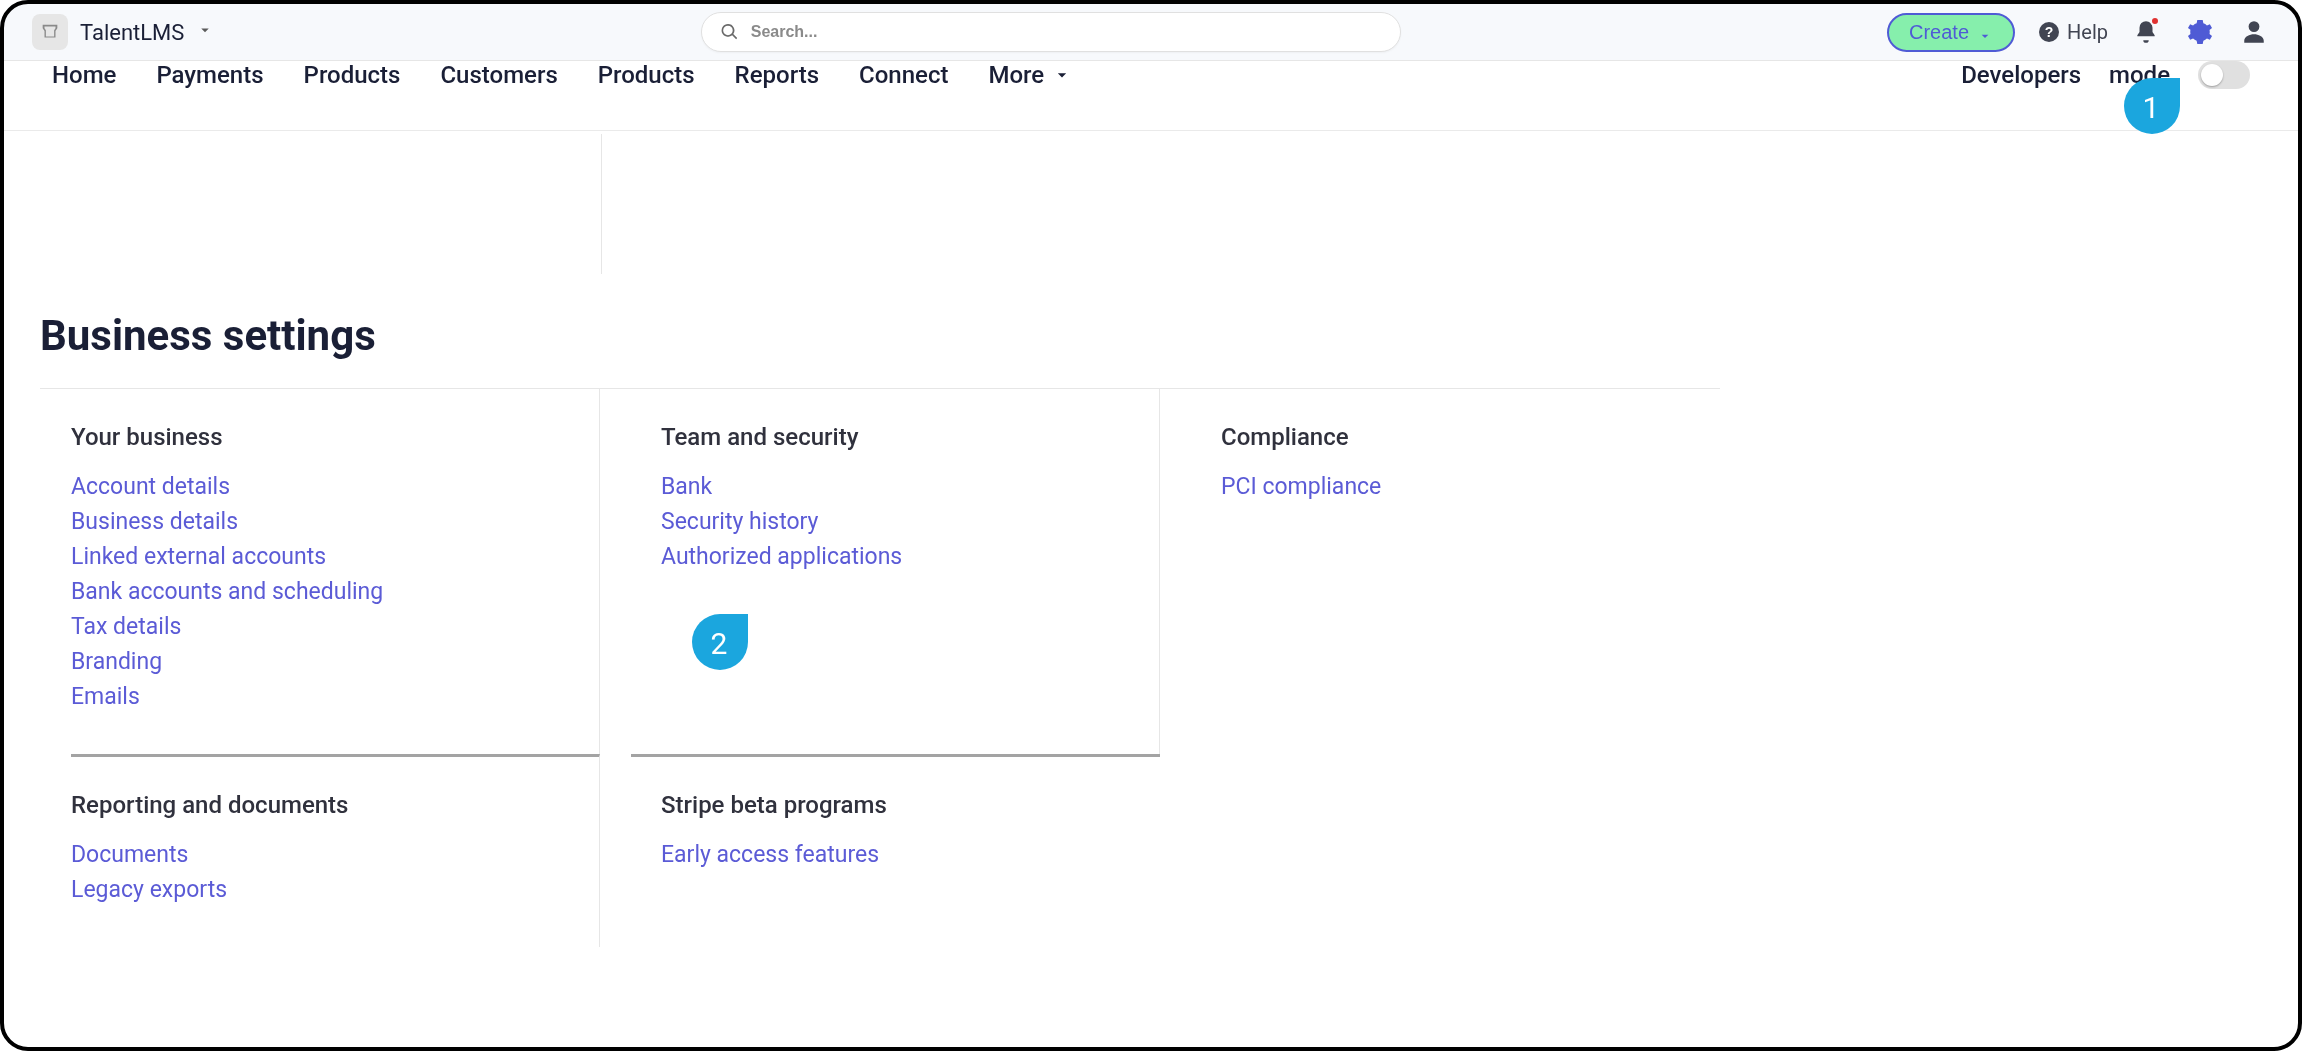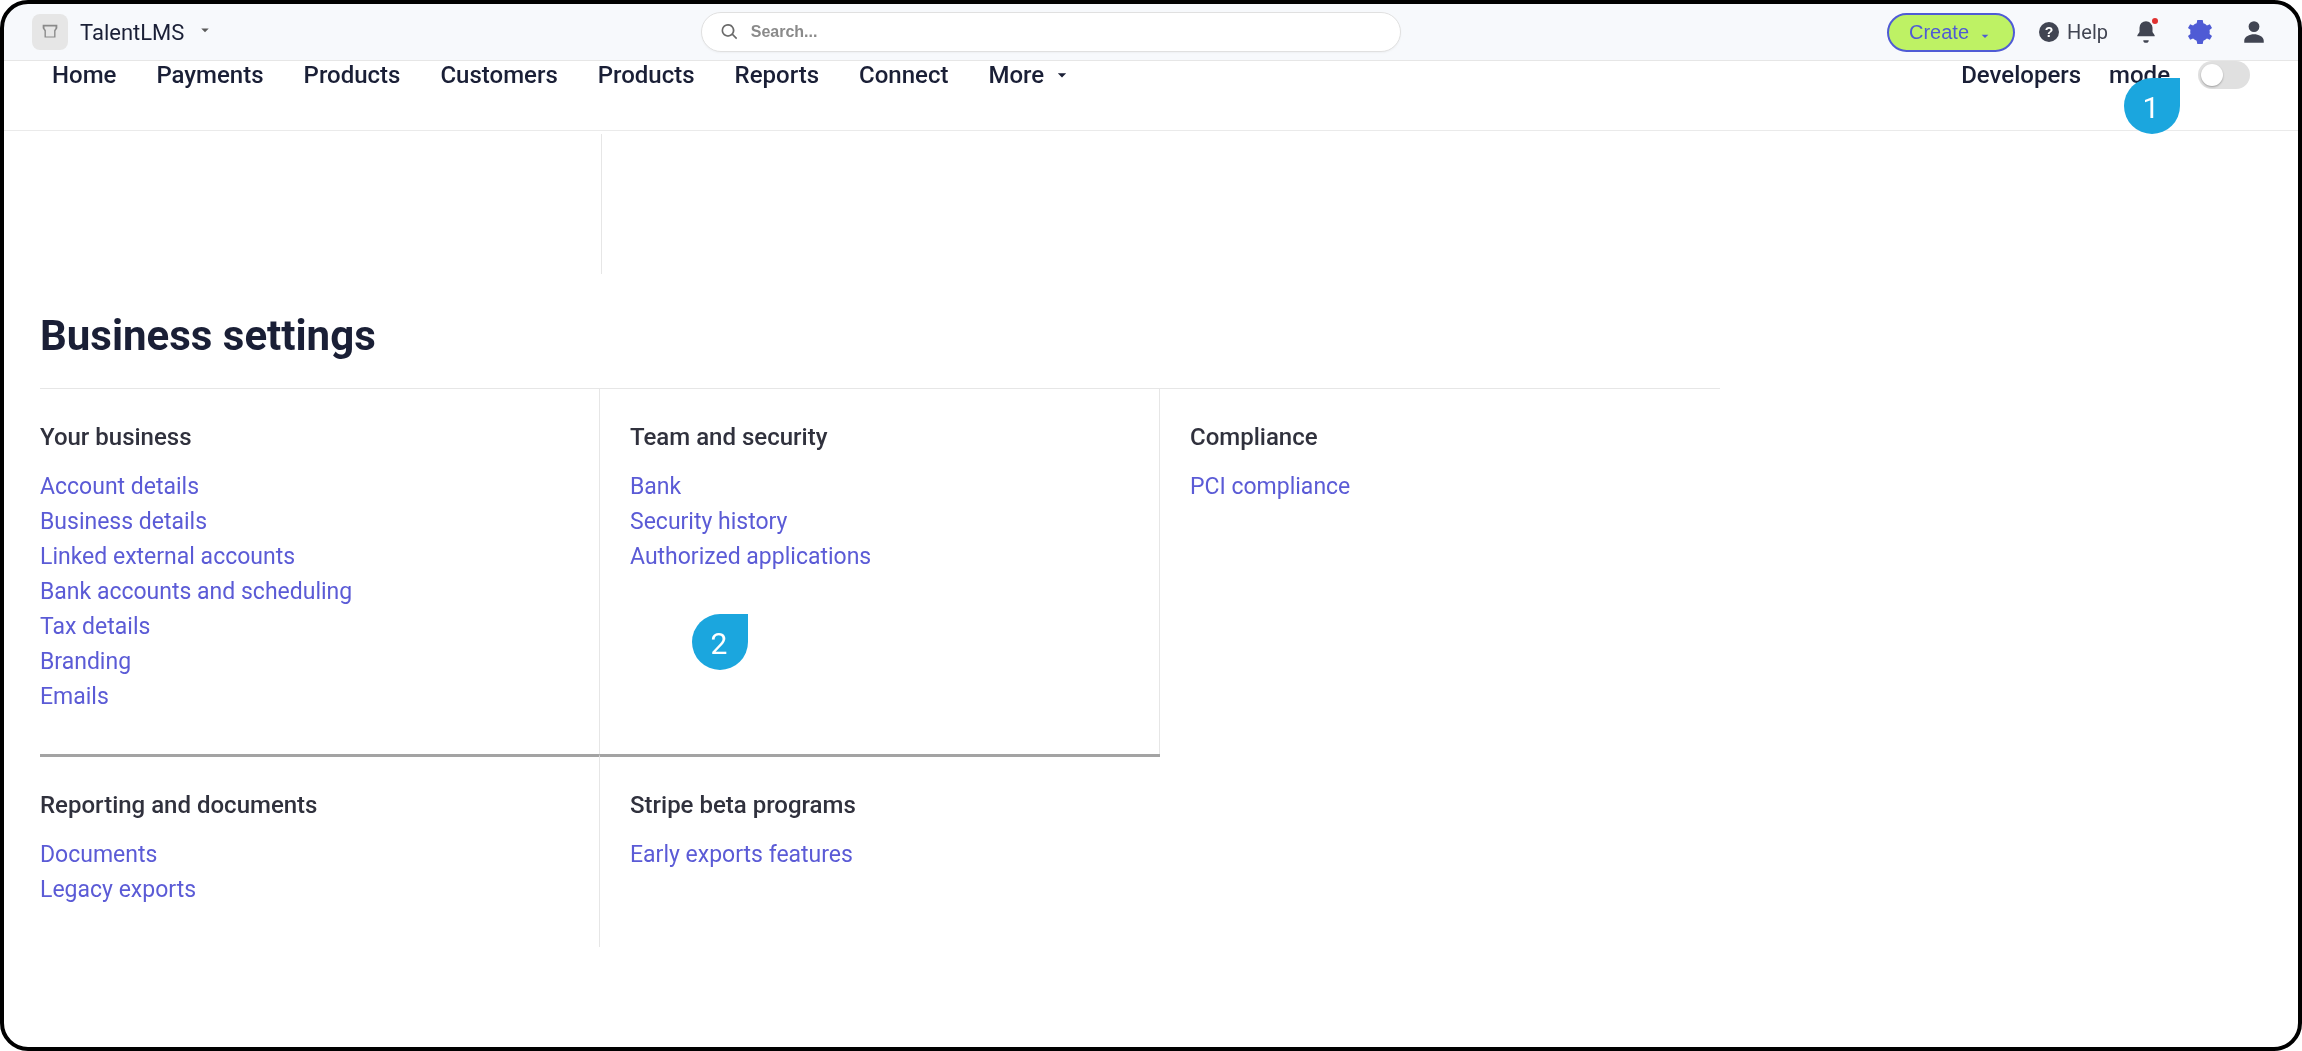--- a/index.html
+++ b/index.html
@@ -68,21 +68,21 @@
   .search svg { width: 20px; height: 20px; fill: #6a6a6a; }
   .search input {
     border: none; outline: none; background: transparent;
     font-size: 16px; color: #333; width: 100%; font-weight: bold;
   }
   .search input::placeholder { color: #8a8a8a; }
   .top-right { display:flex; align-items:center; gap: 22px; }
   .create-btn {
     border: 2px solid #4f5bd5;
     color: #4f5bd5;
-    background: #bef264;
+    background: #86efac;
     border-radius: 22px;
     padding: 6px 20px;
     font-size: 20px;
     font-weight: 500;
     display:flex; align-items:flex-end; gap:8px;
   }
   .help { display:flex; align-items:center; gap:6px; color:#414552; font-size:20px; }
   .icon-btn { width:32px; height:32px; display:flex; align-items:center; justify-content:center; color:#414552; position:relative; }
   .icon-btn svg { width:26px; height:26px; fill: currentColor; }
   .notif-dot { position:absolute; top:0; right:2px; width:10px; height:10px; background:#e03131; border-radius:50%; border:2px solid #f7f9fc; }
@@ -121,20 +121,21 @@
   .page-title { font-size: 42px; font-weight: 700; color:#1a1f36; margin-top: 180px; margin-bottom: 28px; }
   .grid {
     display:grid;
     grid-template-columns: 560px 560px 560px;
     border-top:1px solid #e6e6e6;
     width: 1680px;
   }
   .cell {
     padding: 34px 30px 44px 0;
     border-right:1px solid #e6e6e6;
+    margin-left:31px;
   }
   .cell:nth-child(3n) { border-right:none; }
   .cell.row2 { border-top:3px solid #a3a3a3; }
   .cell.noright { border-right:none; }
   .cell2, .cell3 { padding-left: 30px; }
   .cell-title { font-size:24px; color:#30313d; font-weight:500; margin-bottom: 22px; }
   .link-list { display:flex; flex-direction:column; gap:8px; }
   .link-list a { color:#5b5bd6; font-size:23px; text-decoration:none; }
 
   
@@ -279,21 +280,21 @@
         <div class="cell-title">Reporting and documents</div>
         <div class="link-list">
           <a href="#">Documents</a>
           <a href="#">Legacy exports</a>
         </div>
       </div>
 
       <div class="cell cell2 row2 noright" style="border-right:none">
         <div class="cell-title">Stripe beta programs</div>
         <div class="link-list">
-          <a href="#">Early exports features</a>
+          <a href="#">Early access features</a>
         </div>
       </div>
 
       <div class="cell cell3 row2 noright" style="border-top:none"></div>
     </div>
   </div>
 
   <div class="callout c1">
       <span>1</span>
     </div>

